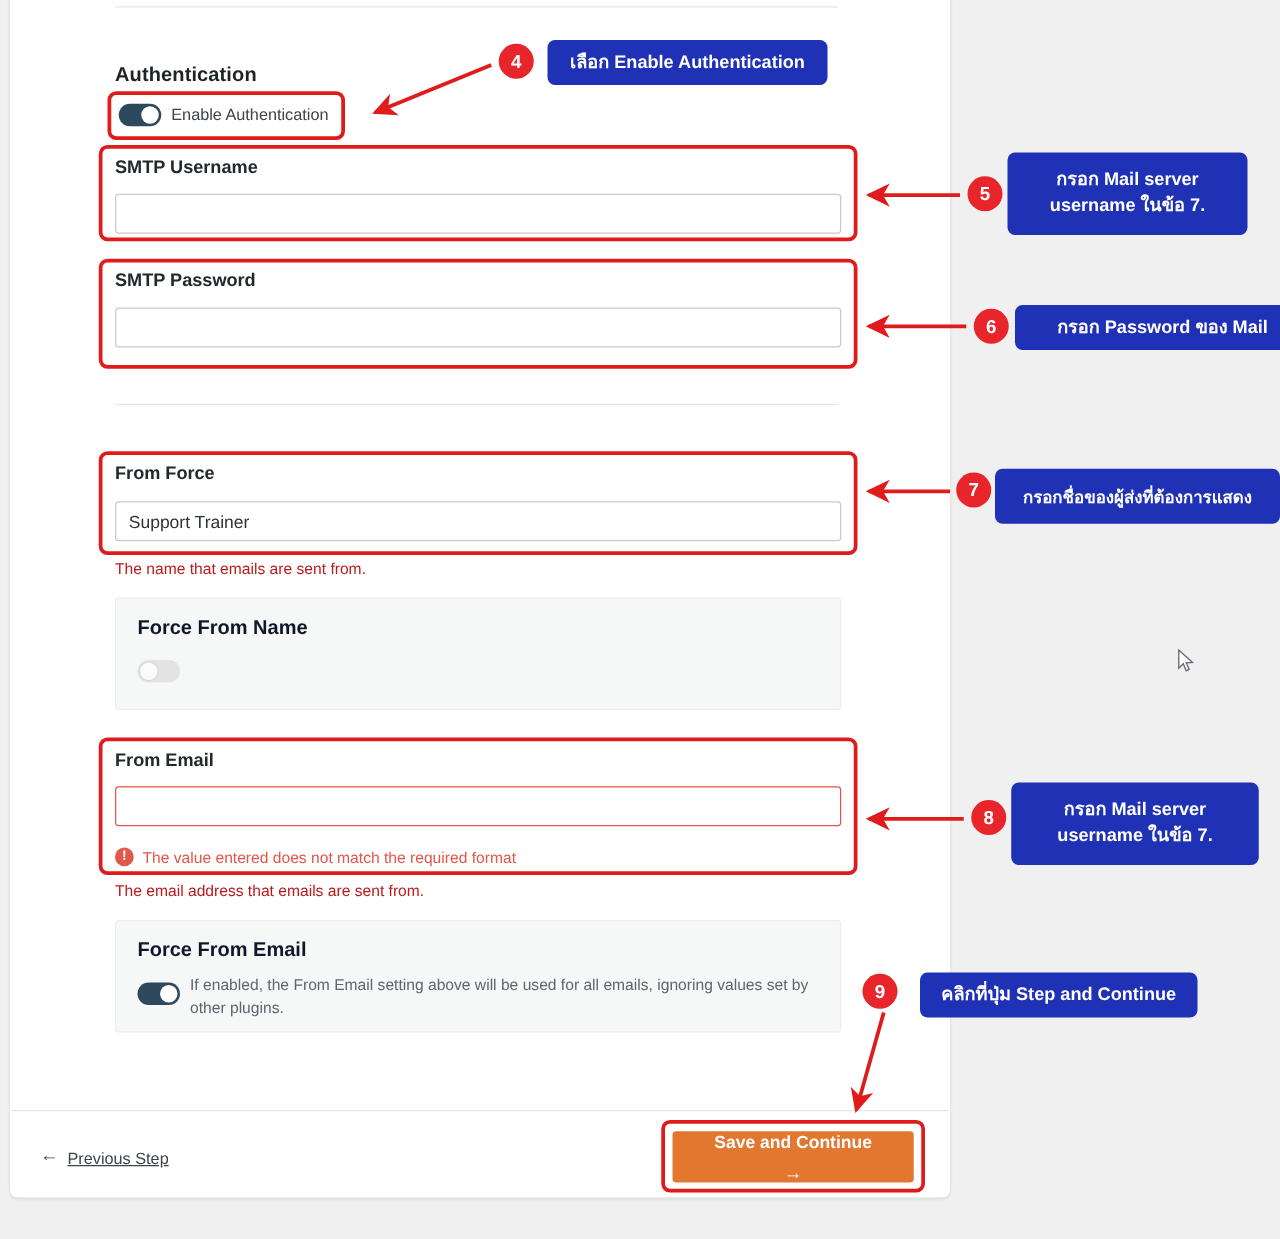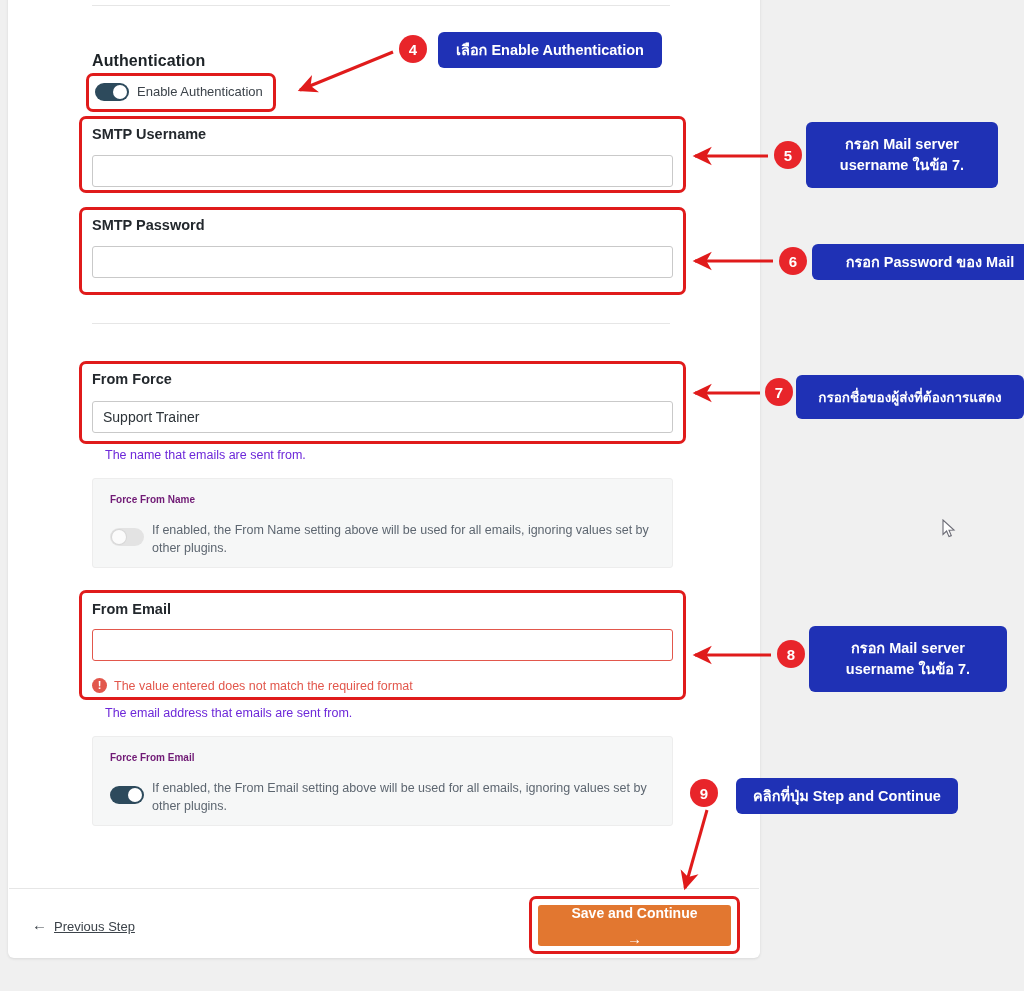--- a/index.html
+++ b/index.html
@@ -43,22 +43,21 @@
   }
   .field-label {
     position: absolute;
     font-size: 14.5px;
     font-weight: bold;
     color: #23282d;
   }
   .helper {
     position: absolute;
     font-size: 12.5px;
-    color: #6d28d9;
-    margin-left: 13px;
+    color: #b91c1c;
   }
 
   
   .toggle {
     position: absolute;
     width: 34px; height: 18px;
     border-radius: 9px;
     background: #2d4a5c;
   }
   .toggle.off { background: #e3e3e3; }
@@ -93,23 +92,23 @@
 
   
   .subcard {
     position: absolute;
     background: #f6f7f7;
     border: 1px solid #ededed;
     border-radius: 3px;
   }
   .subcard-title {
     position: absolute;
-    font-size: 10px;
-    font-weight: bold;
-    color: #701a75;
+    font-size: 16px;
+    font-weight: bold;
+    color: #0f172a;
   }
   .subcard-desc {
     position: absolute;
     font-size: 12.5px;
     color: #5d6670;
     line-height: 18px;
   }
 
   
   .err-row { position: absolute; display: flex; align-items: center; gap: 7px; }
@@ -218,21 +217,20 @@
 
   <div class="field-label" style="left:92px; top:371px;">From Force</div>
   <input class="txtinput" type="text" style="left: 92px; top: 401px; width: 581px; height: 32px;" placeholder="" value="Support Trainer">
   <div class="helper" style="left:92px; top:448px;">The name that emails are sent from.</div>
 
   <div class="subcard" style="left:92px; top:478px; width:581px; height:90px;"></div>
   <div class="subcard-title" style="left:110px; top:494px;">Force From Name</div>
   <div class="toggle off" style="left:110px; top:528px;">
     <div class="knob"></div>
   </div>
-  <div class="subcard-desc" style="left:152px; top:521px; width:500px;">If enabled, the From Name setting above will be used for all emails, ignoring values set by other plugins.</div>
 
   <div class="field-label" style="left:92px; top:601px;">From Email</div>
   <input class="txtinput err" type="text" style="left: 92px; top: 629px; width: 581px; height: 32px;" placeholder="">
 
   <div class="err-row" style="left:92px; top:678px;">
     <span class="err-icon">!</span>
     <span class="err-text">The value entered does not match the required format</span>
   </div>
   <div class="helper" style="left:92px; top:706px;">The email address that emails are sent from.</div>
 

